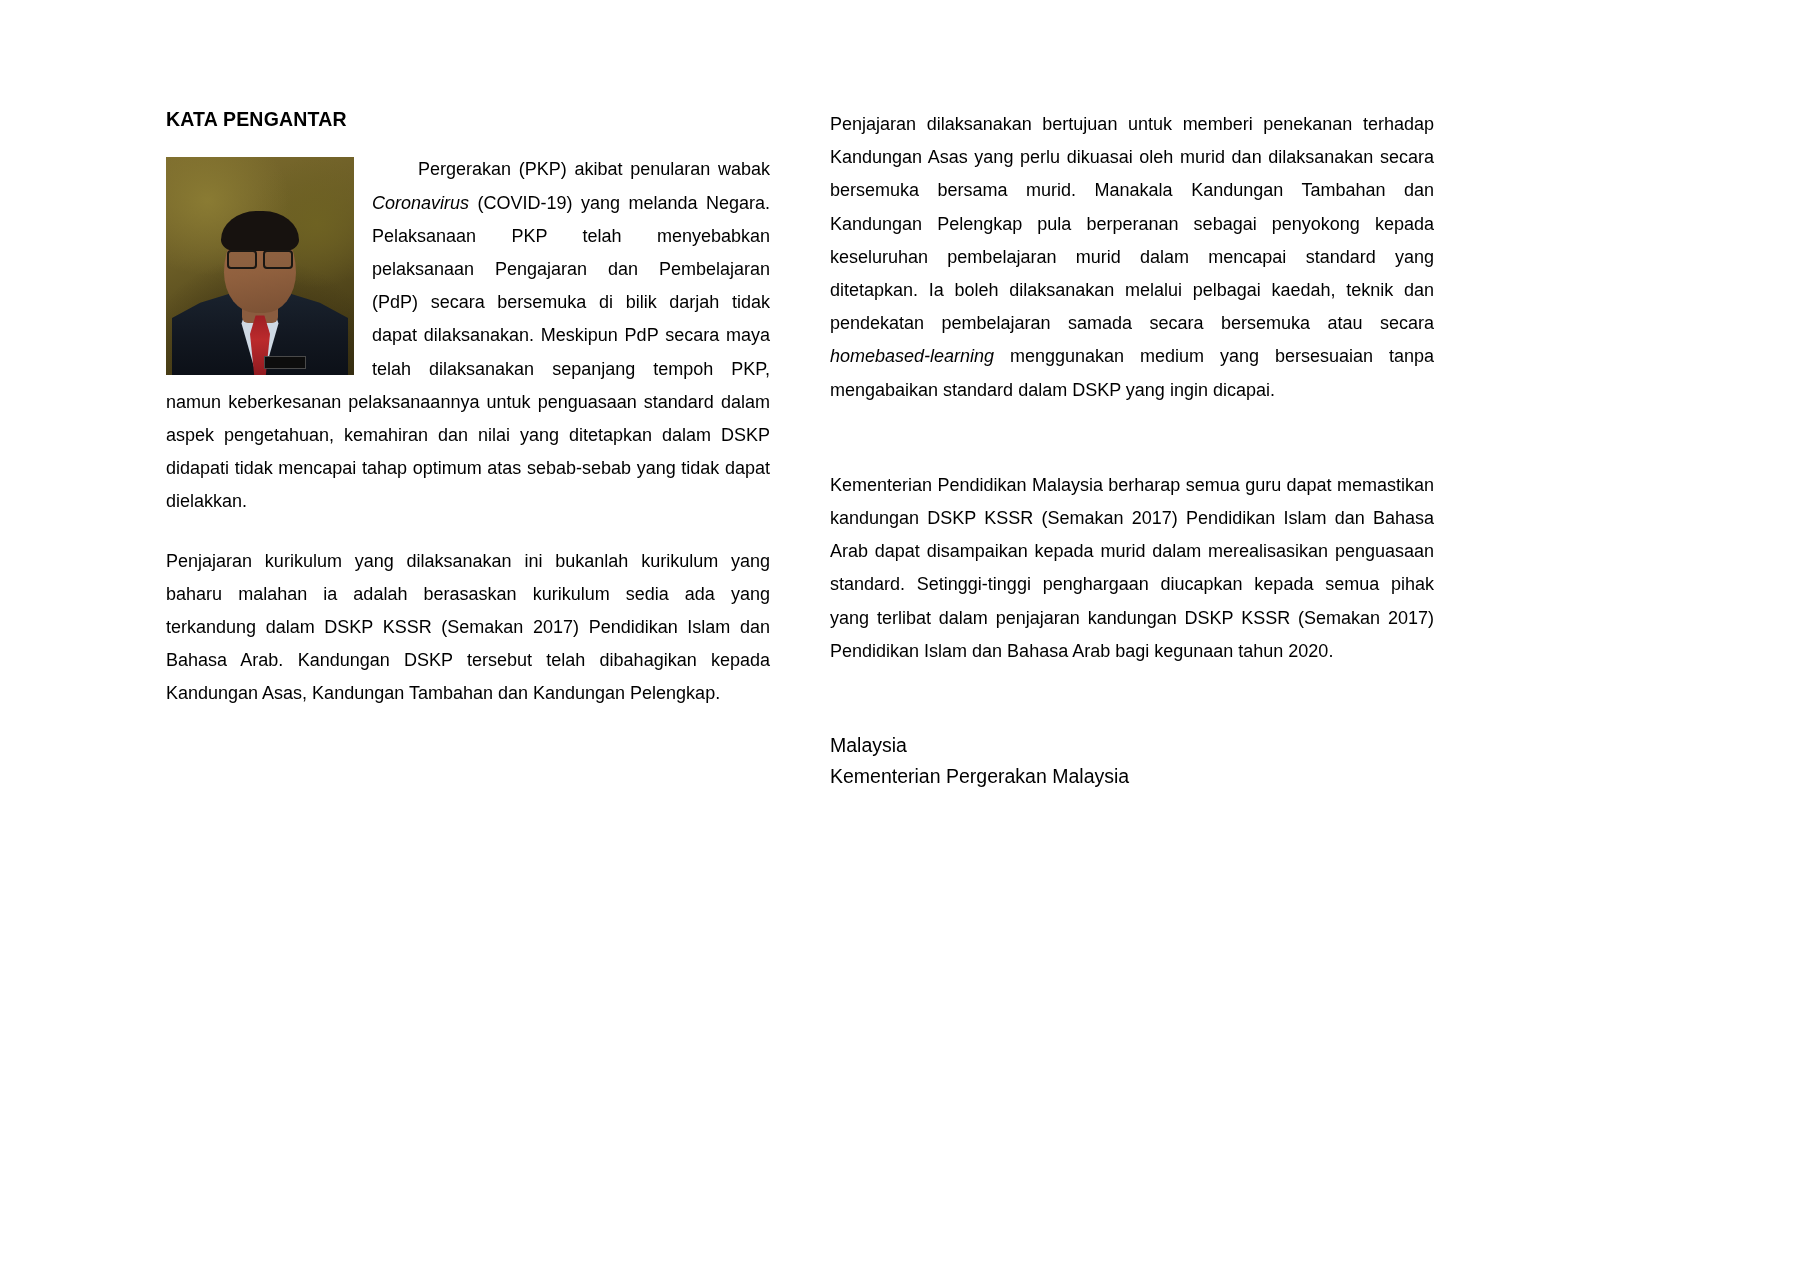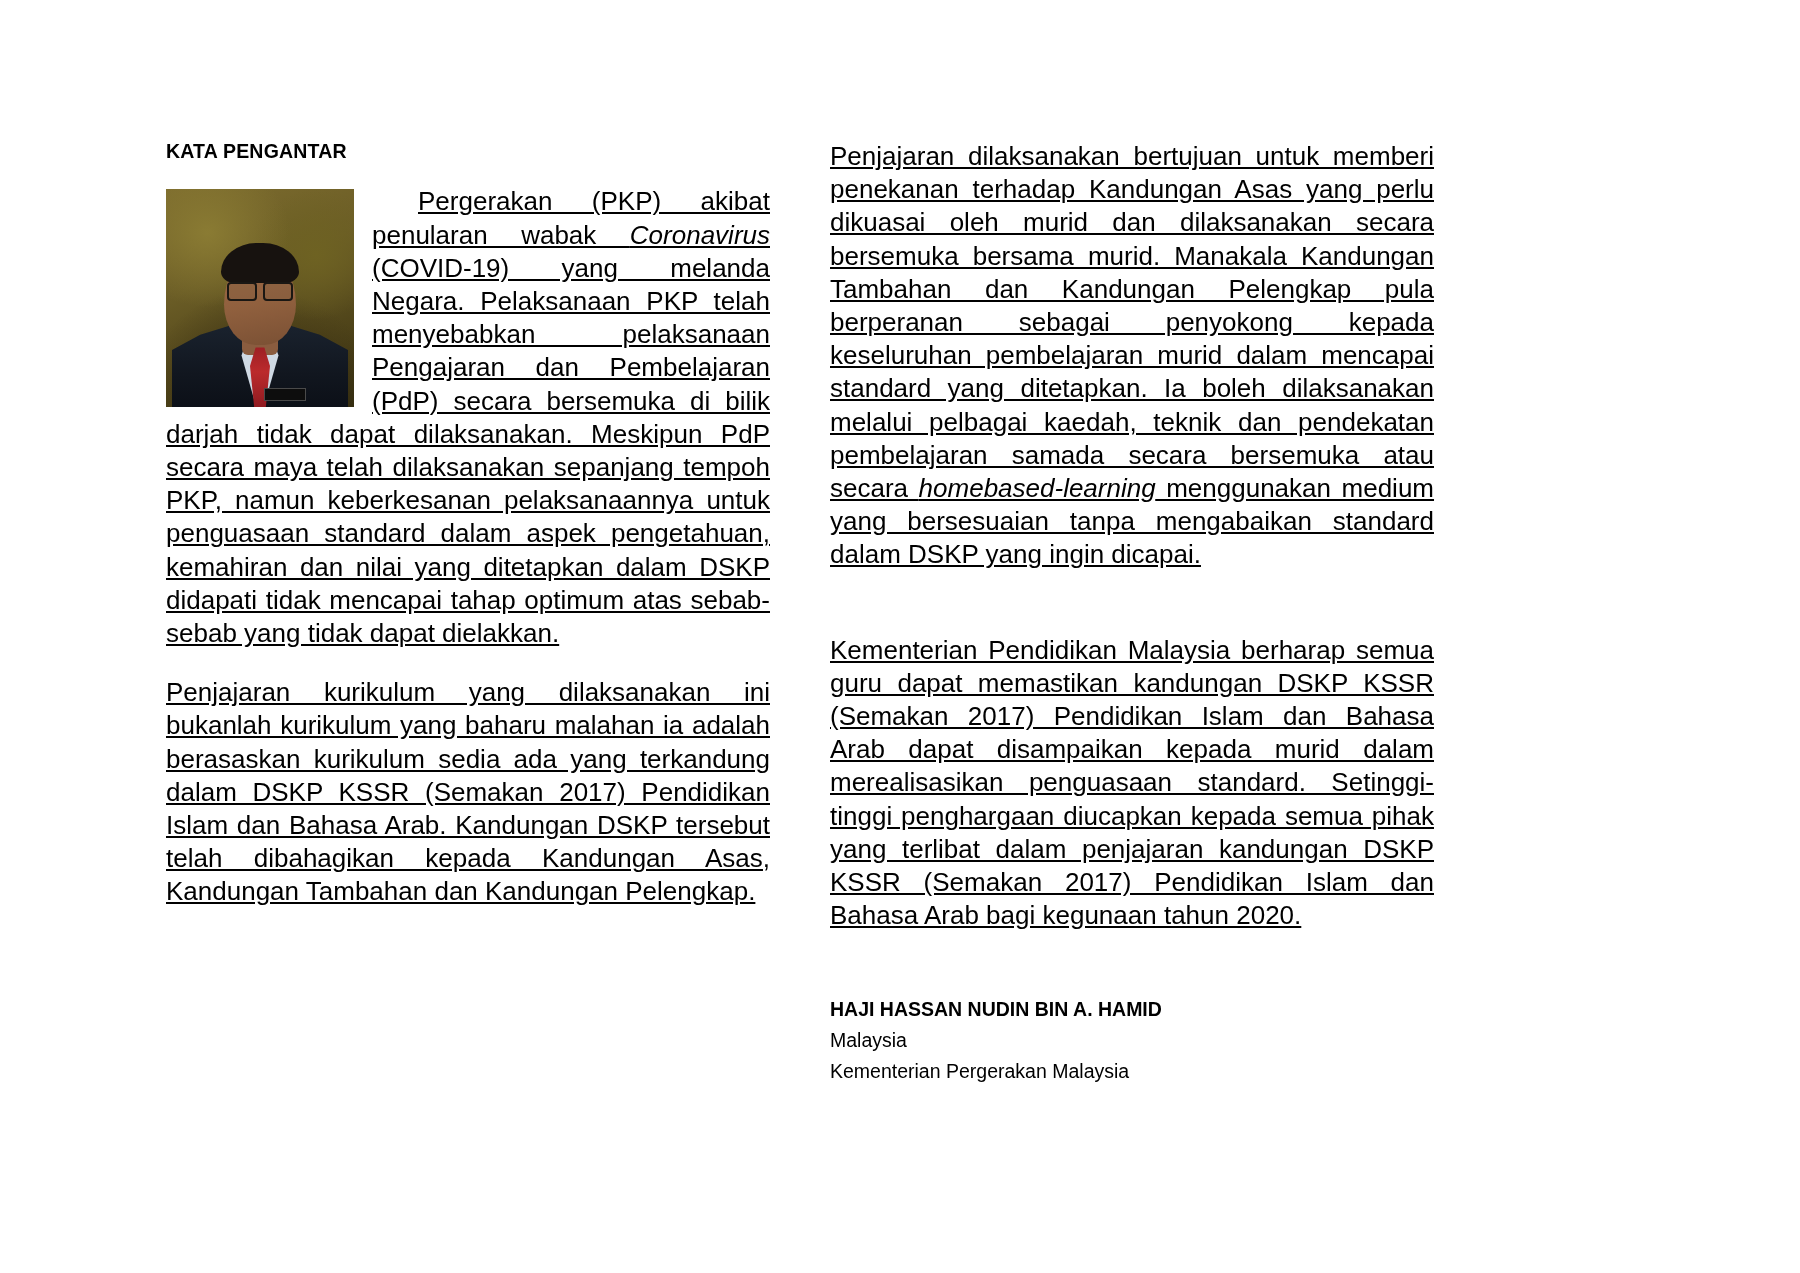--- a/index.html
+++ b/index.html
@@ -19,48 +19,47 @@
     position: relative;
     width: 1800px;
     height: 1273px;
     background: #ffffff;
     box-sizing: border-box;
   }
 
   .columns {
     position: absolute;
     left: 166px;
-    top: 140px;
+    top: 108px;
     width: 1468px;
     display: flex;
     flex-direction: row;
     gap: 60px;
   }
 
   .col {
     width: 604px;
     flex: 0 0 604px;
   }
 
   .section-title {
     font-size: 19.5px;
     font-weight: bold;
     letter-spacing: 0.2px;
     margin: 0 0 22px 0;
     line-height: 1.2;
   }
 
   p.body-text {
-    font-size: 26px;
+    font-size: 18px;
     line-height: 33.2px;
     text-align: justify;
     text-justify: inter-word;
     margin: 0 0 26px 0;
     hyphens: none;
-    text-decoration: underline;
   }
 
   p.body-text.indent {
     text-indent: 46px;
   }
 
   .spacer-md { height: 36px; }
 
   
   .portrait {
@@ -225,21 +224,20 @@
         <span>Penjajaran dilaksanakan bertujuan untuk memberi penekanan terhadap Kandungan Asas yang perlu dikuasai oleh murid dan dilaksanakan secara bersemuka bersama murid. Manakala Kandungan Tambahan dan Kandungan Pelengkap pula berperanan sebagai penyokong kepada keseluruhan pembelajaran murid dalam mencapai standard yang ditetapkan. Ia boleh dilaksanakan melalui pelbagai kaedah, teknik dan pendekatan pembelajaran samada secara bersemuka atau secara </span><em class="it">homebased-learning</em><span> menggunakan medium yang bersesuaian tanpa mengabaikan standard dalam DSKP yang ingin dicapai.</span>
       </p>
 
       <div class="spacer-md"></div>
 
       <p class="body-text">Kementerian Pendidikan Malaysia berharap semua guru dapat memastikan kandungan DSKP KSSR (Semakan 2017) Pendidikan Islam dan Bahasa Arab dapat disampaikan kepada murid dalam merealisasikan penguasaan standard. Setinggi-tinggi penghargaan diucapkan kepada semua pihak yang terlibat dalam penjajaran kandungan DSKP KSSR (Semakan 2017) Pendidikan Islam dan Bahasa Arab bagi kegunaan tahun 2020.</p>
 
       <div class="spacer-md"></div>
 
       <div>
-        <p class="sig-name">HAJI HASSAN NUDIN BIN A. HAMID</p>
         <p class="sig-line">Malaysia</p>
         <p class="sig-line">Kementerian Pergerakan Malaysia</p>
       </div>
 
     </div>
 
   </div>
 </div>
 
 </body></html>

